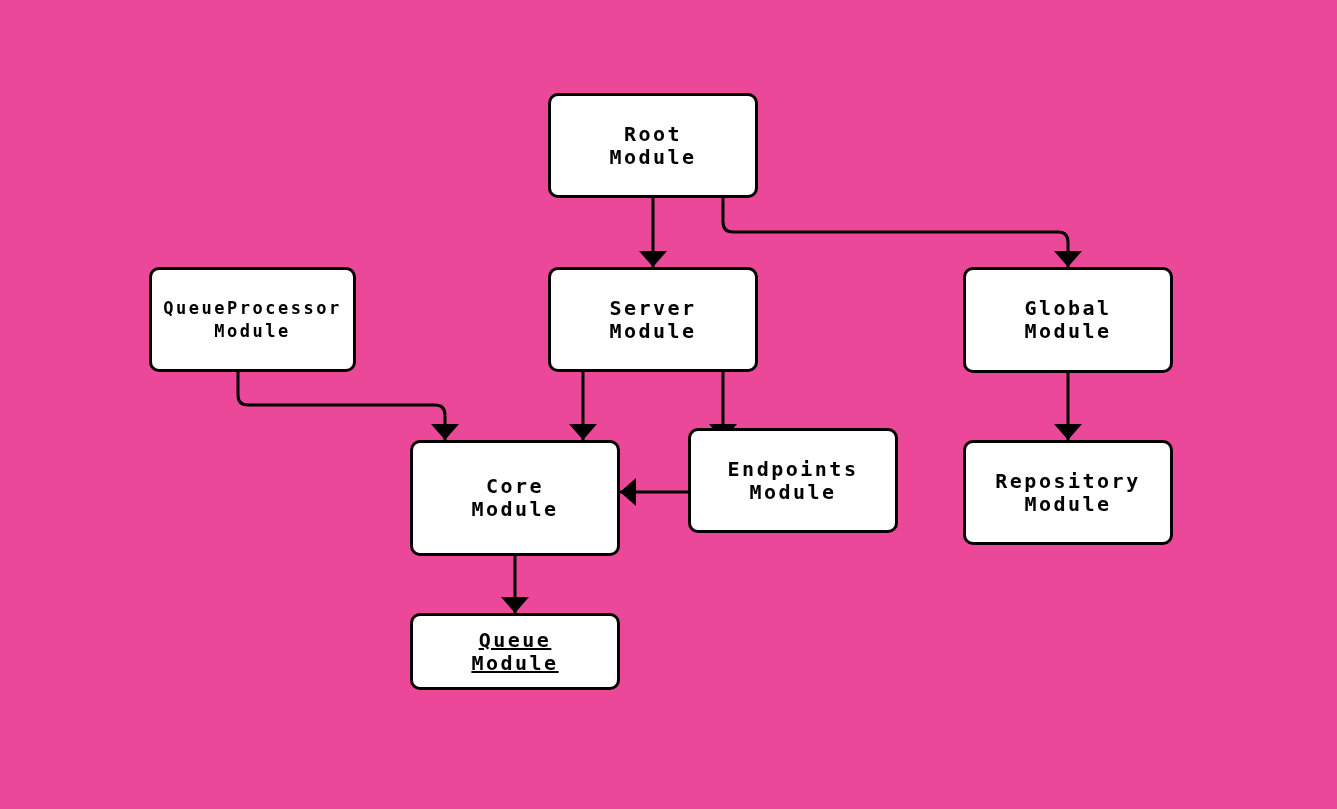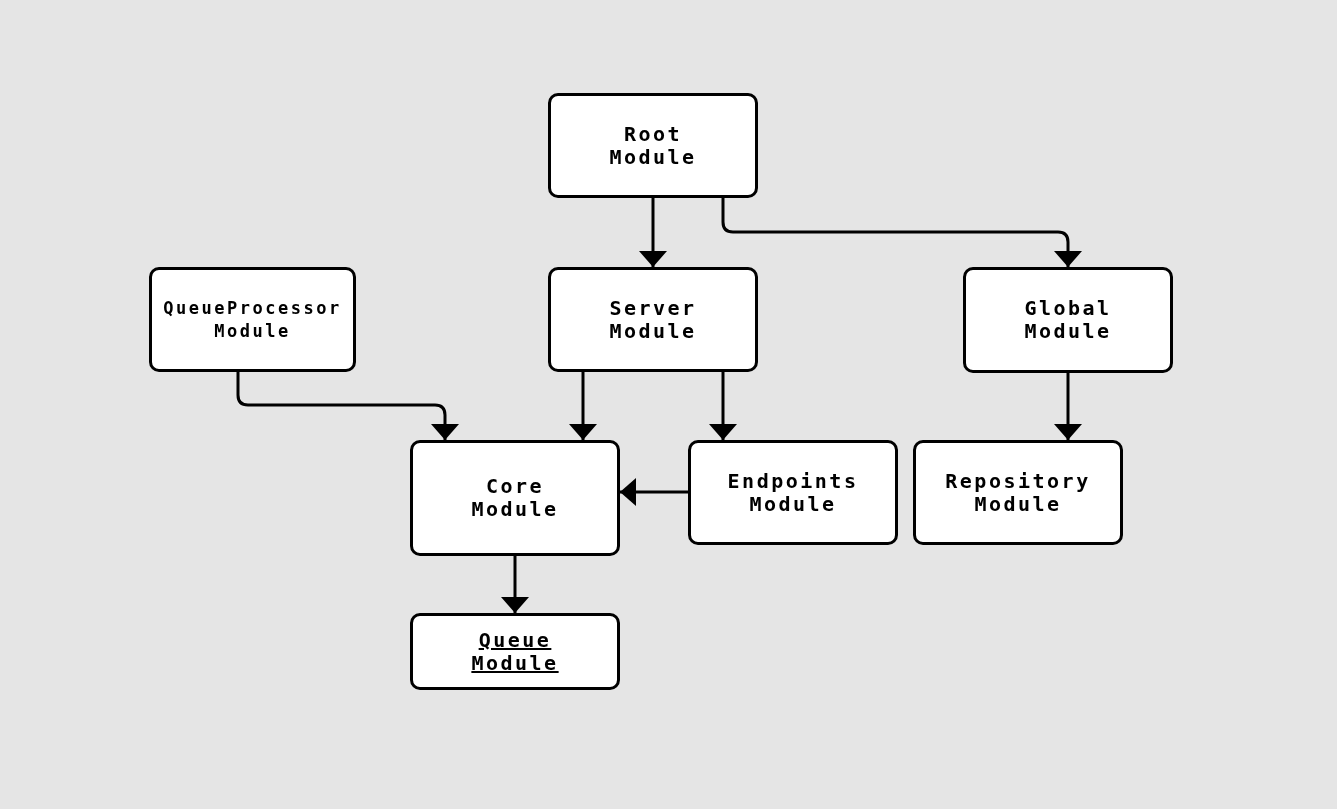--- a/index.html
+++ b/index.html
@@ -45,21 +45,21 @@
   }
   .edge {
     fill: none;
     stroke: #000000;
     stroke-width: 3;
   }
 </style>
 </head>
 <body>
 
-<div id="diagram" style="width: 1337px; height: 809px; background: #e5e5e5;">
+<div id="diagram" style="width: 1337px; height: 809px; background: #ec4899;">
   <svg id="edges-layer" xmlns="http://www.w3.org/2000/svg" width="1337" height="809">
     <defs>
       <marker id="arrowhead" markerUnits="userSpaceOnUse" markerWidth="18" markerHeight="30" refX="16" refY="14" orient="auto">
         <path d="M0,0 L16,14 L0,28 Z" fill="#000000"></path>
       </marker>
     </defs>
     <g id="edge-group">
         <path class="edge" d="M 653,198 L 653,267" stroke="#000000" stroke-width="3" marker-end="url(#arrowhead)"></path>
         <path class="edge" d="M 723,198 L 723,222 Q 723,232 733,232 L 1058,232 Q 1068,232 1068,242 L 1068,267" stroke="#000000" stroke-width="3" marker-end="url(#arrowhead)"></path>
         <path class="edge" d="M 238,372 L 238,395 Q 238,405 248,405 L 435,405 Q 445,405 445,415 L 445,440" stroke="#000000" stroke-width="3" marker-end="url(#arrowhead)"></path>
@@ -84,25 +84,25 @@
         <span class="label-line">Module</span>
       </div>
       <div class="node" style="left: 963px; top: 267px; width: 210px; height: 106px;">
         <span class="label-line">Global</span>
         <span class="label-line">Module</span>
       </div>
       <div class="node" style="left: 410px; top: 440px; width: 210px; height: 116px;">
         <span class="label-line">Core</span>
         <span class="label-line">Module</span>
       </div>
-      <div class="node" style="left: 688px; top: 440px; width: 210px; height: 105px;">
+      <div class="node" style="left: 688px; top: 428px; width: 210px; height: 105px;">
         <span class="label-line">Endpoints</span>
         <span class="label-line">Module</span>
       </div>
-      <div class="node" style="left: 913px; top: 440px; width: 210px; height: 105px;">
+      <div class="node" style="left: 963px; top: 440px; width: 210px; height: 105px;">
         <span class="label-line">Repository</span>
         <span class="label-line">Module</span>
       </div>
       <div class="node" style="left: 410px; top: 613px; width: 210px; height: 77px; text-decoration: underline;">
         <span class="label-line">Queue</span>
         <span class="label-line">Module</span>
       </div>
     </div>
 </div>
 

